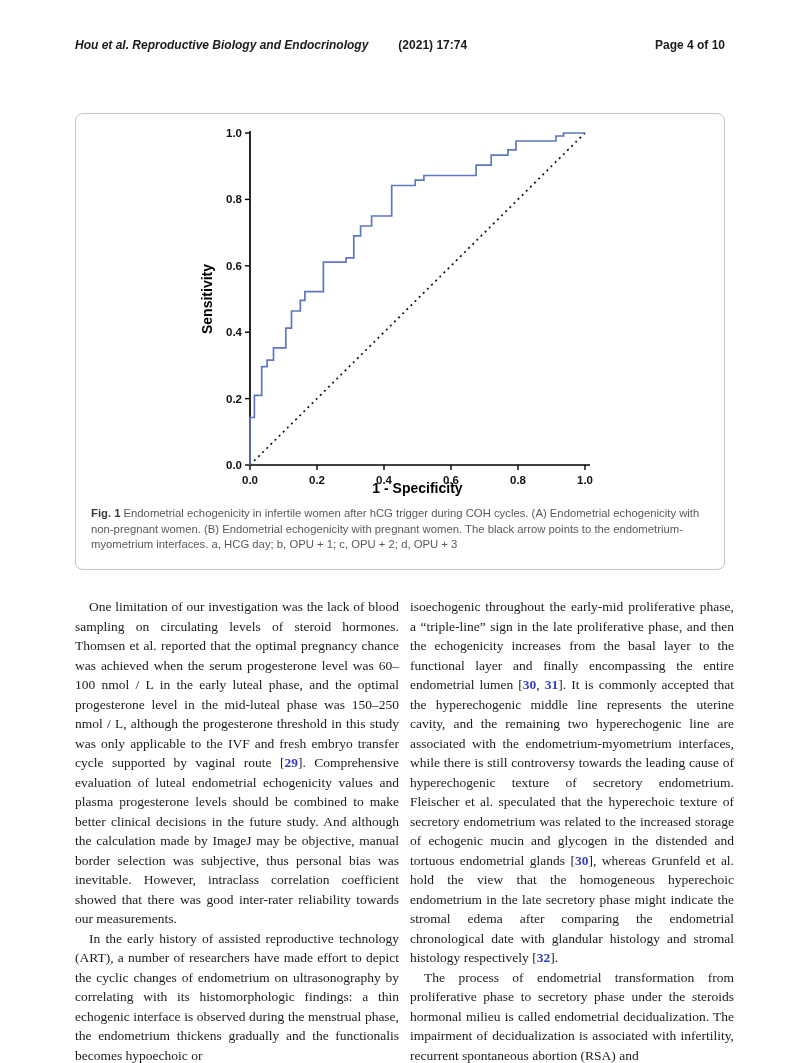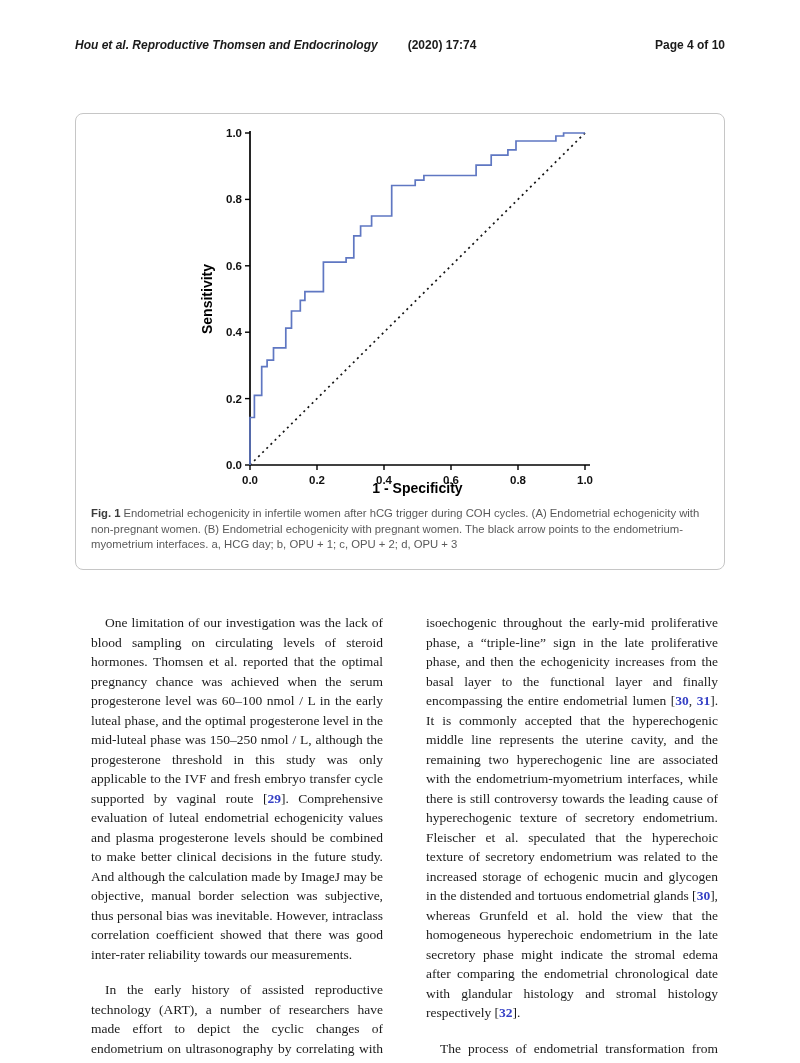--- a/index.html
+++ b/index.html
@@ -17,32 +17,32 @@
   .chart{position:absolute;left:120px;top:10px;width:480px;height:380px;}
   .caption{position:absolute;left:15px;right:13px;top:392px;margin:0;
         font-family:"Liberation Sans",sans-serif;font-size:11.3px;line-height:15.6px;
         color:#595959;text-align:left;}
   .cap-label{color:#3b3b3b;font-weight:700;margin-right:3px;}
   
   .col{position:absolute;top:597px;width:324px;text-align:justify;
         font-size:13.5px;line-height:19.5px;color:#1b1b1b;}
   #col-left{left:75px;}
   #col-right{left:410px;}
-  .para{margin:16px;}
+  .para{margin:0;}
   .para.indent{text-indent:14px;}
   .run-link{color:var(--citation,#3540c5);cursor:pointer;font-weight:bold;}
 </style>
 </head>
 <body>
 
 <div class="page">
 
   <header class="page-header">
     <div>
-      <span class="running-italic">Hou et al. Reproductive Thomsen and Endocrinology</span><span class="issue">(2020) 17:74</span>
+      <span class="running-italic">Hou et al. Reproductive Biology and Endocrinology</span><span class="issue">(2021) 17:74</span>
     </div>
     <div>Page 4 of 10</div>
   </header>
 
   <section class="figure-box">
     <div id="roc-chart" class="chart"><svg width="480" height="380">
           <line x1="54" y1="7" x2="54" y2="341" stroke="#000" stroke-width="1.7"></line>
           <line x1="54" y1="341" x2="394" y2="341" stroke="#000" stroke-width="1.7"></line>
           <line x1="54" y1="341" x2="54" y2="346" stroke="#000" stroke-width="1.4"></line>
           <text x="54" y="360" text-anchor="middle" font-size="11.5" font-weight="700" font-family="&quot;Liberation Sans&quot;, sans-serif" fill="#111">0.0</text>

